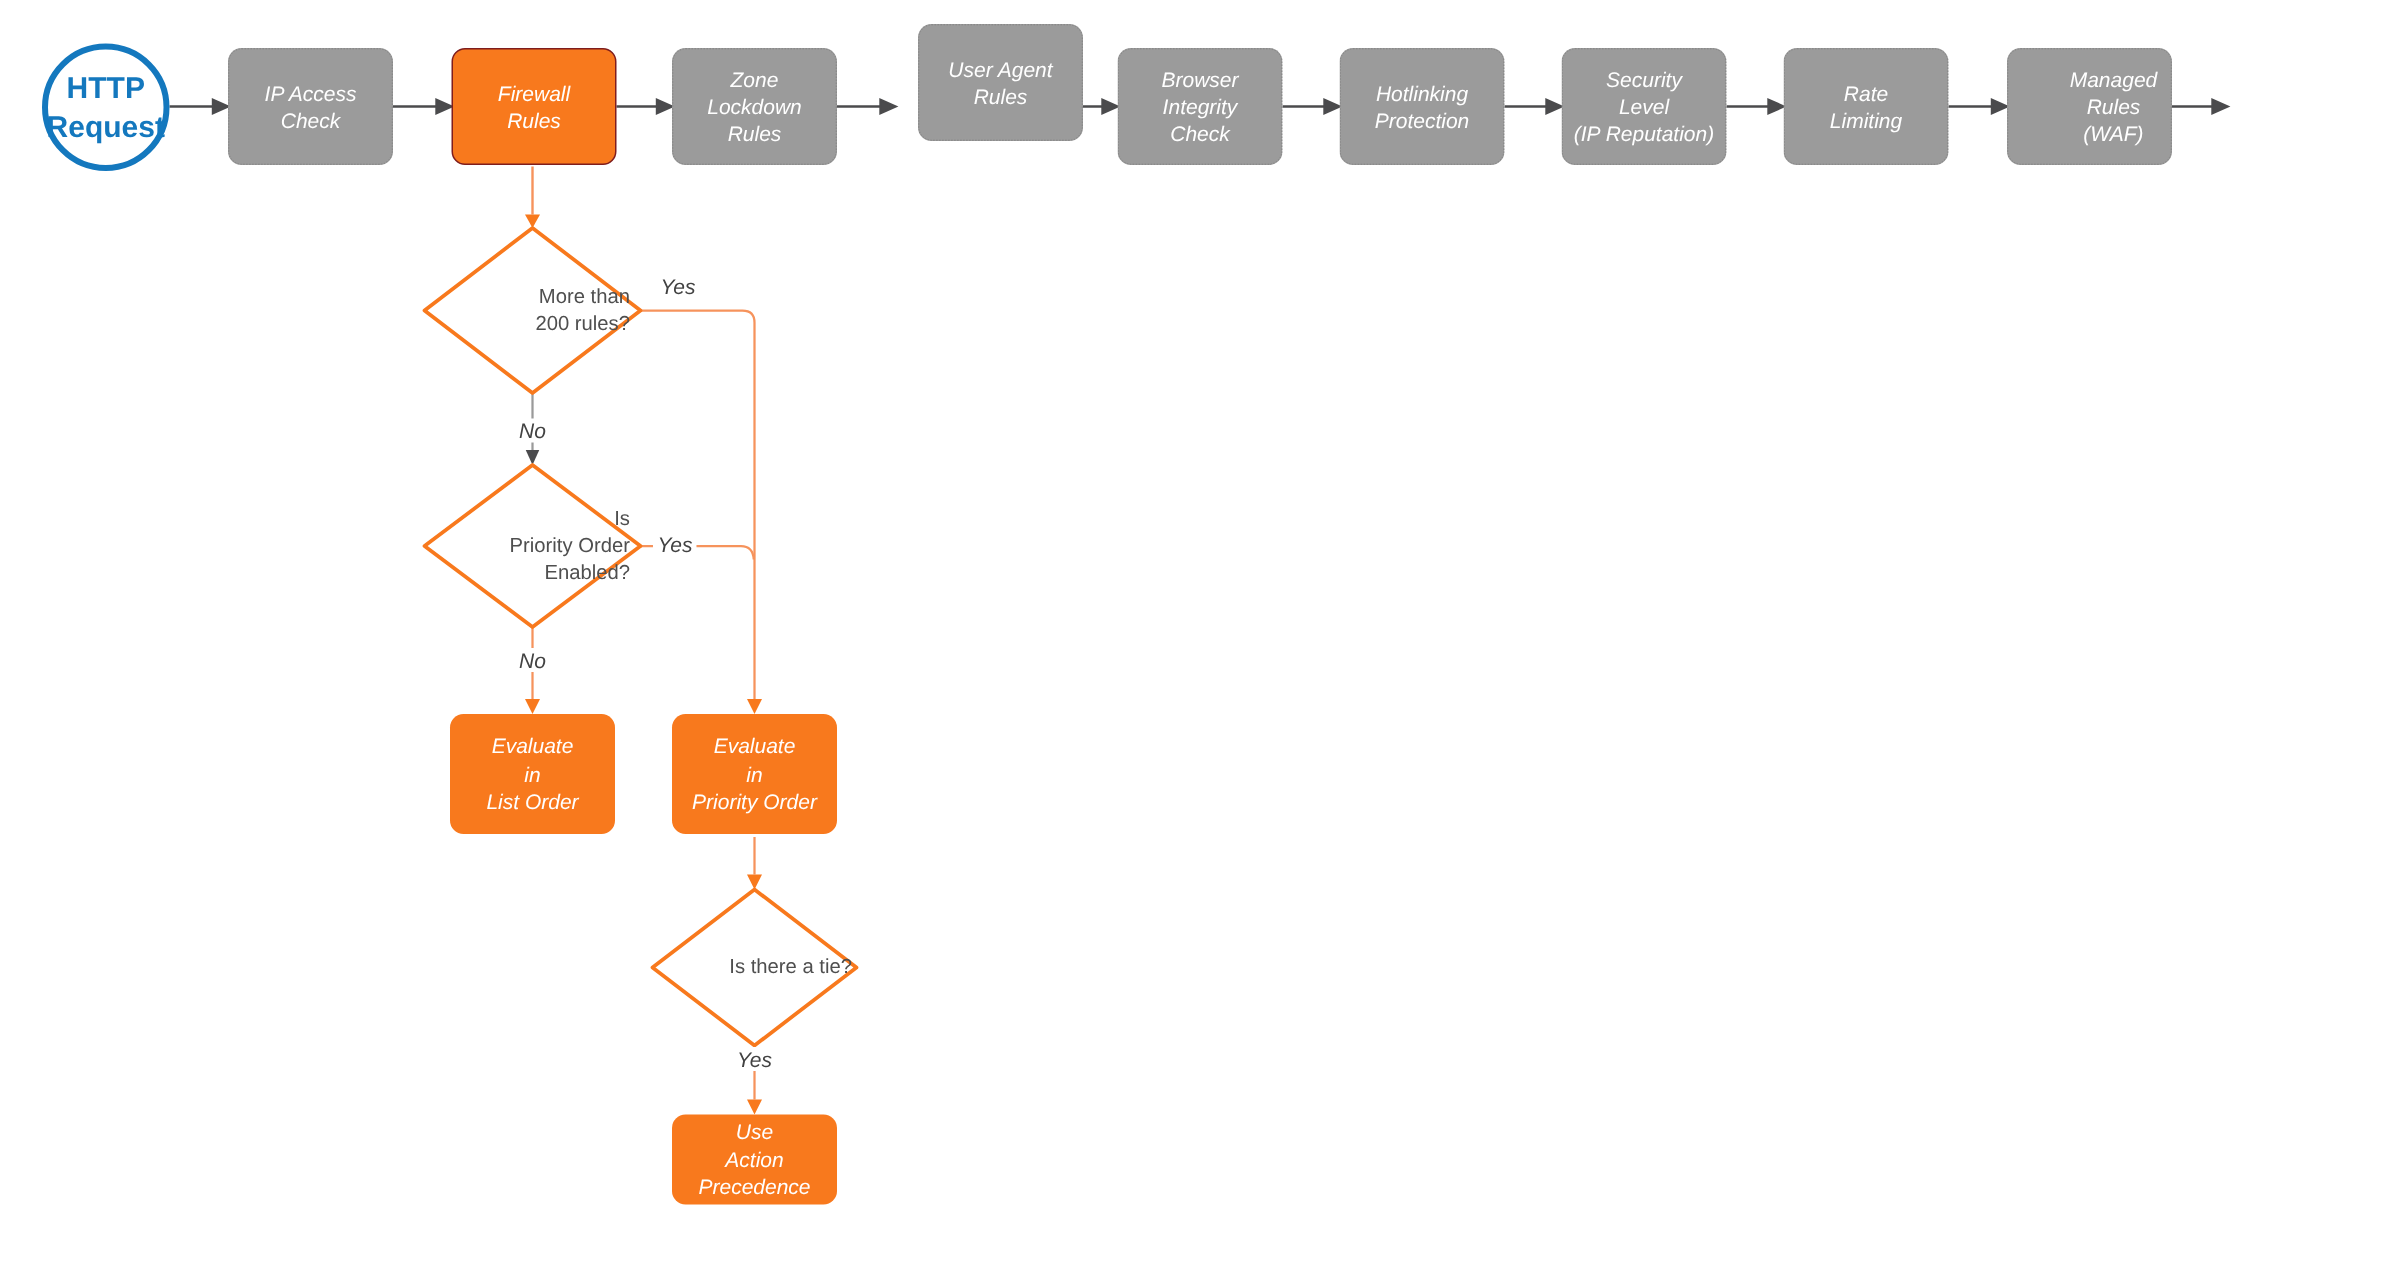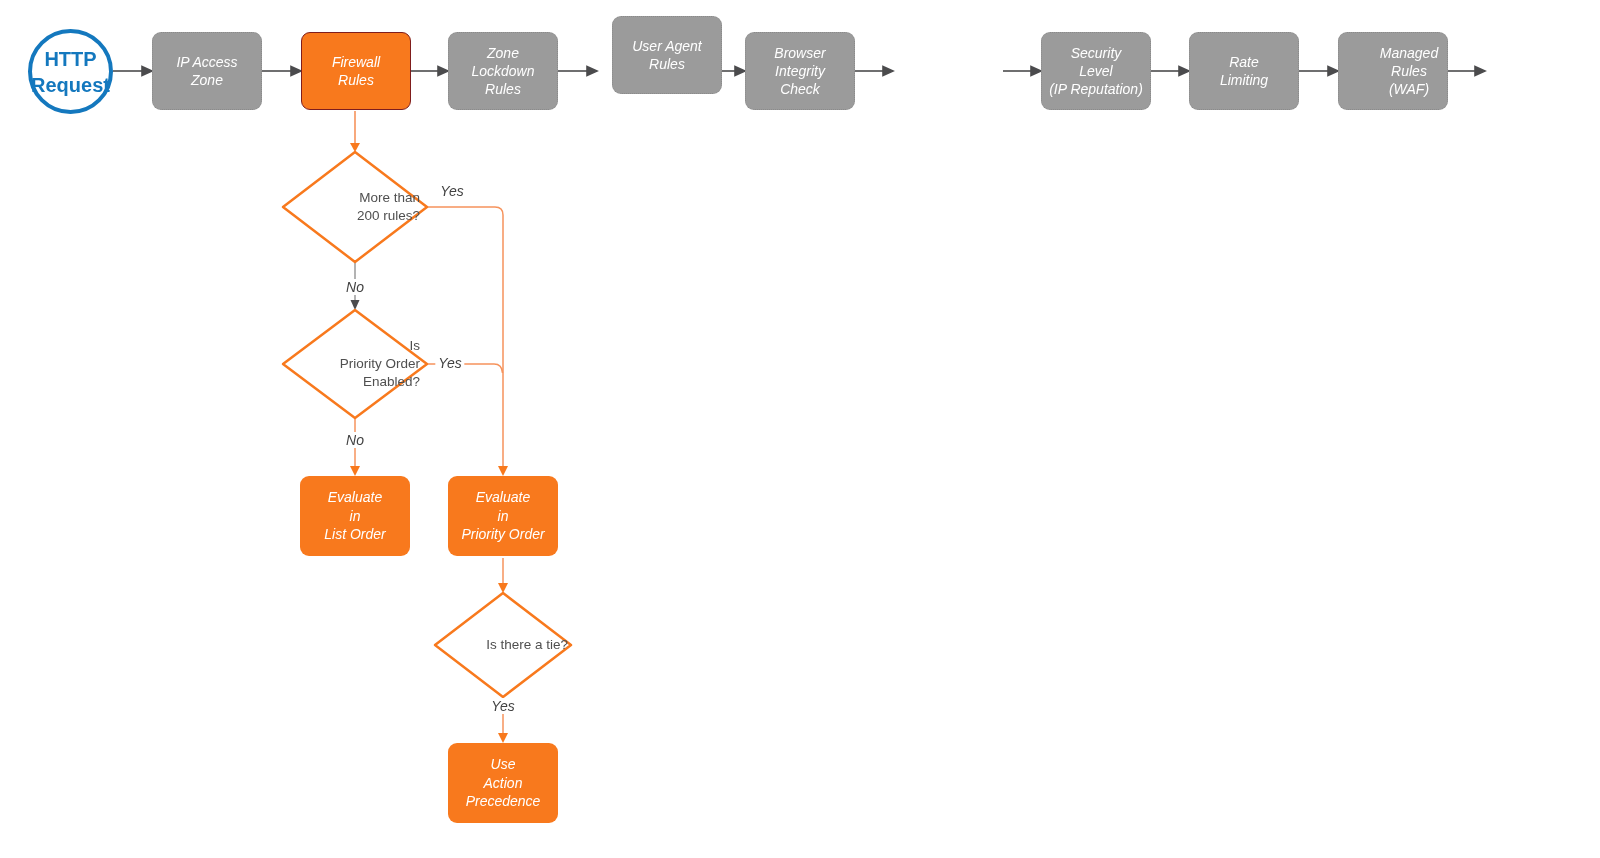--- a/index.html
+++ b/index.html
@@ -86,31 +86,33 @@
 
     <polygon points="355,152 427,207 355,262 283,207" fill="#ffffff" stroke="#F8791D" stroke-width="2.5" stroke-linejoin="round"></polygon>
     <polygon points="355,310 427,364 355,418 283,364" fill="#ffffff" stroke="#F8791D" stroke-width="2.5" stroke-linejoin="round"></polygon>
     <polygon points="503,593 571,645 503,697 435,645" fill="#ffffff" stroke="#F8791D" stroke-width="2.5" stroke-linejoin="round"></polygon>
   </svg>
 
   <div class="node terminal start" style="left:28px; top:29px;">HTTP
 Request</div>
 
   <div class="node proc gray" style="left:152px;  top:32px;">IP Access
-Zone</div>
+Check</div>
   <div class="node proc orange" style="left:301px;  top:32px;">Firewall
 Rules</div>
   <div class="node proc gray" style="left:448px;  top:32px;">Zone
 Lockdown
 Rules</div>
   <div class="node proc gray" style="left:597px;  top:16px;margin-left:15px;">User Agent
 Rules</div>
   <div class="node proc gray" style="left:745px;  top:32px;">Browser
 Integrity
 Check</div>
+  <div class="node proc gray" style="left:893px;  top:32px;">Hotlinking
+Protection</div>
   <div class="node proc gray" style="left:1041px; top:32px;">Security
 Level
 (IP Reputation)</div>
   <div class="node proc gray" style="left:1189px; top:32px;">Rate
 Limiting</div>
   <div class="node proc gray" style="left:1338px; top:32px;padding-left:32px;">Managed
 Rules
 (WAF)</div>
 
   <div class="dtext" style="left:355px; top:207px; width:130px;">More than
@@ -119,21 +121,21 @@
 Priority Order
 Enabled?</div>
   <div class="dtext" style="left:503px; top:645px; width:130px;">Is there a tie?</div>
 
   <div class="node action" style="left:300px; top:476px;">Evaluate
 in
 List Order</div>
   <div class="node action" style="left:448px; top:476px;">Evaluate
 in
 Priority Order</div>
-  <div class="node action" style="left:448px; top:743px; height:80px;">Use
+  <div class="node action" style="left:448px; top:743px; height:60px;">Use
 Action
 Precedence</div>
 
   <div class="elabel" style="left:452px; top:191px;">Yes</div>
   <div class="elabel" style="left:355px; top:287px;">No</div>
   <div class="elabel" style="left:450px; top:363px;">Yes</div>
   <div class="elabel" style="left:355px; top:440px;">No</div>
   <div class="elabel" style="left:503px; top:706px;">Yes</div>
 
 </div>

